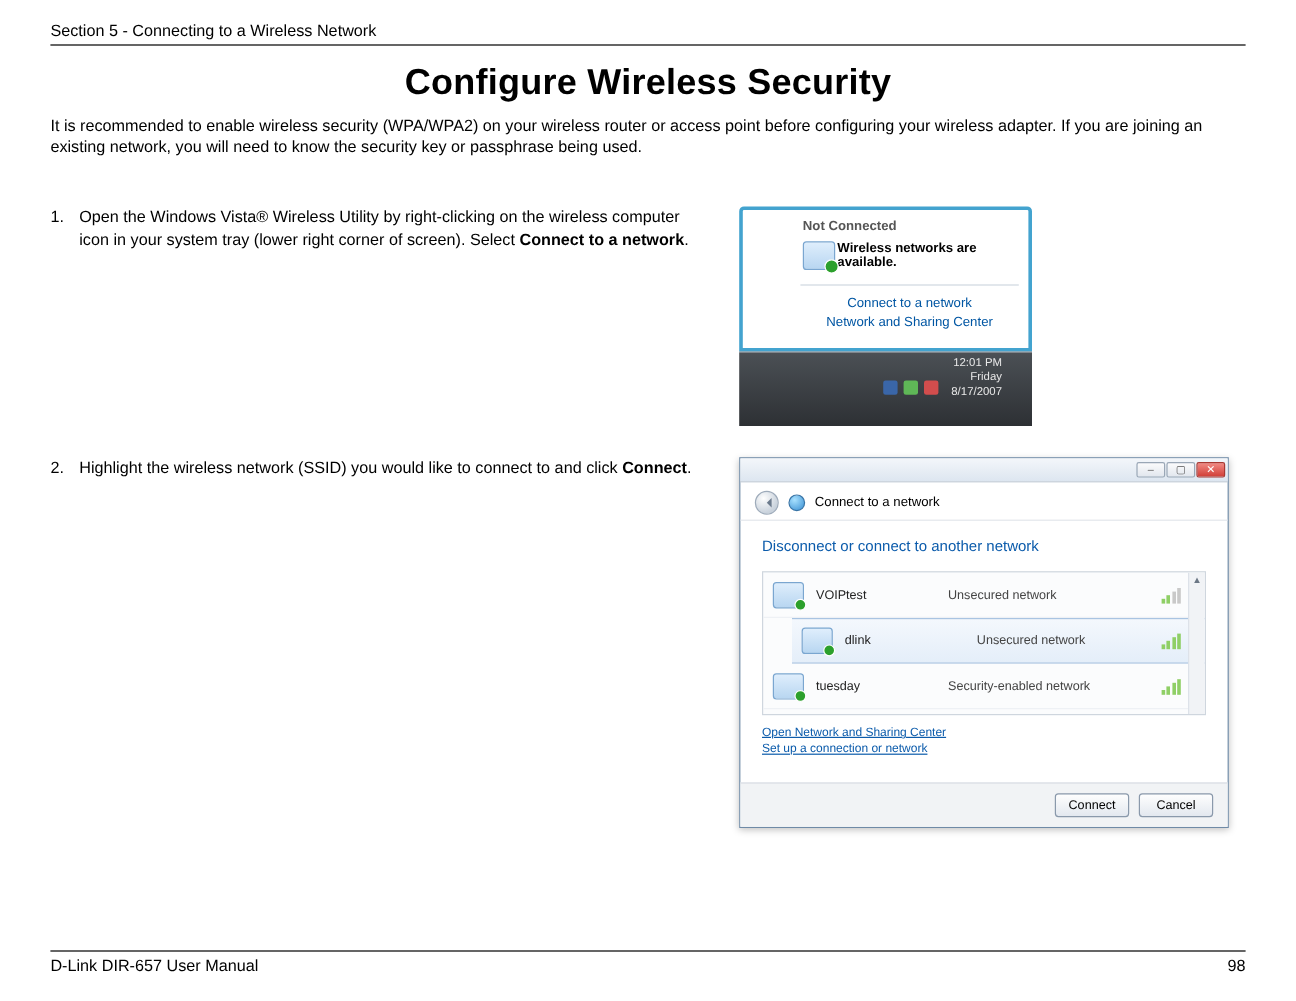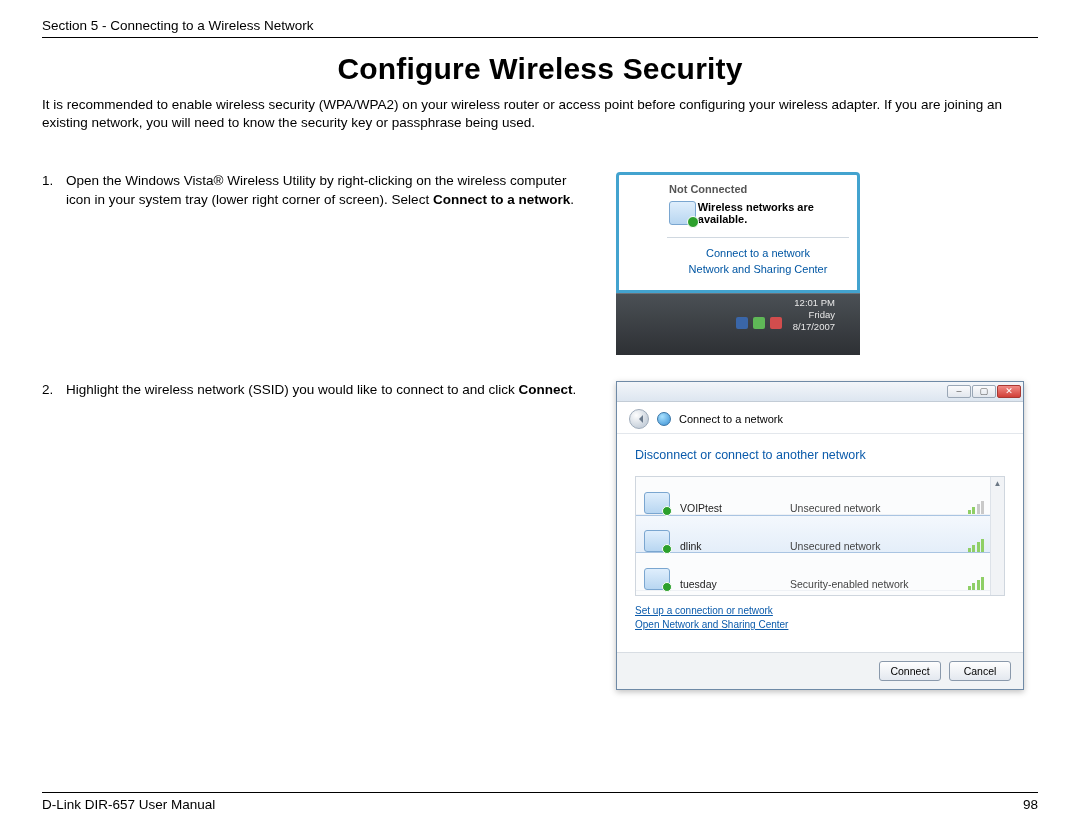--- a/index.html
+++ b/index.html
@@ -95,22 +95,22 @@
   .s2-globe{width:14px;height:14px;border-radius:50%;background:radial-gradient(circle at 35% 30%,#a8e1ff,#3a8fd2);border:1px solid #3874a6;}
   .s2-body { padding: 14px 18px 16px 18px; }
   .s2-heading { color:#0b5bab; font-size:12.5px; margin-bottom:14px; }
   .s2-showrow{ display:flex; align-items:center; gap:6px; font-size:10.5px; color:#333; margin-bottom:6px;}
   .s2-select{ border:1px solid #9fb0c4; background:linear-gradient(#fff,#eef2f7); height:18px; width:120px; padding:0 16px 0 4px; line-height:16px; font-size:10.5px; border-radius:2px; position:relative;}
   .s2-select::after{content:"";position:absolute;right:4px;top:6px;border:4px solid transparent;border-top-color:#556;}
   .s2-refresh{ margin-left:auto; width:20px;height:18px;border:1px solid #9fb0c4;border-radius:2px;background:linear-gradient(#fff,#eef2f7);color:#2b6db3;text-align:center;font-size:11px;line-height:16px;}
   .s2-list { border:1px solid #cfd6de; background:#fbfcfd; height:120px; overflow:hidden; position:relative; }
   .s2-scroll{position:absolute;right:0;top:0;bottom:0;width:14px;background:#f1f3f6;border-left:1px solid #dde2e9;}
   .s2-scroll .arrow{height:13px;text-align:center;font-size:8px;color:#6b7785;line-height:13px;}
-  .s2-row{ display:flex; align-items:flex-end; gap:10px; height:38px; padding:0 20px 0 8px; border-bottom:1px solid #eef1f5; font-size:10.5px;}
-  .s2-row.sel{ background:linear-gradient(#f4f8fd,#e4eef9); border:1px solid #a9c4e2; border-left:none; border-right:none; }
+  .s2-row{ display:flex; align-items:center; gap:10px; height:38px; padding:0 20px 0 8px; border-bottom:1px solid #eef1f5; font-size:10.5px;}
+  .s2-row.sel{ background:linear-gradient(#f4f8fd,#e4eef9); border:1px solid #a9c4e2; border-left:none; border-right:none;margin-left:24px; }
   .s2-nic{ width:26px;height:22px;background:linear-gradient(#dfeefc,#b8d6f1);border:1px solid #7aa6d0;border-radius:3px;position:relative;}
   .s2-nic::after{content:"";position:absolute;right:-3px;bottom:-3px;width:8px;height:8px;background:#2ca02c;border-radius:50%;border:1px solid #fff;}
   .s2-ssid{ width:100px; color:#222;}
   .s2-type{ flex:1; color:#444;}
   .s2-bars{ display:flex; align-items:flex-end; gap:1.5px; height:14px;}
   .s2-bars i{width:3px;background:#8fcf66;display:block;}
   .s2-bars.weak i{background:#c9c9c9;}
   .s2-bars i:nth-child(1){height:4px}.s2-bars i:nth-child(2){height:7px}.s2-bars i:nth-child(3){height:10px}.s2-bars i:nth-child(4){height:13px}
   .s2-bars.weak i:nth-child(1),.s2-bars.weak i:nth-child(2){background:#8fcf66;}
   .s2-links{ font-size:10px; color:#0b5bab; text-decoration:underline; line-height:1.4; margin:8px 0 4px 0;}
@@ -224,22 +224,22 @@
             <div class="s2-type">Security-enabled network</div>
             <div class="s2-bars">
                 <i></i>
                 <i></i>
                 <i></i>
                 <i></i>
               </div>
           </div>
         </div>
         <div class="s2-links">
+          <div>Open Network and Sharing Center</div>
           <div>Set up a connection or network</div>
-          <div>Open Network and Sharing Center</div>
         </div>
       </div>
       <div class="s2-bottom">
         <div class="s2-btn">Connect</div>
         <div class="s2-btn">Cancel</div>
       </div>
     </div>
   </div>
 </div>
 

